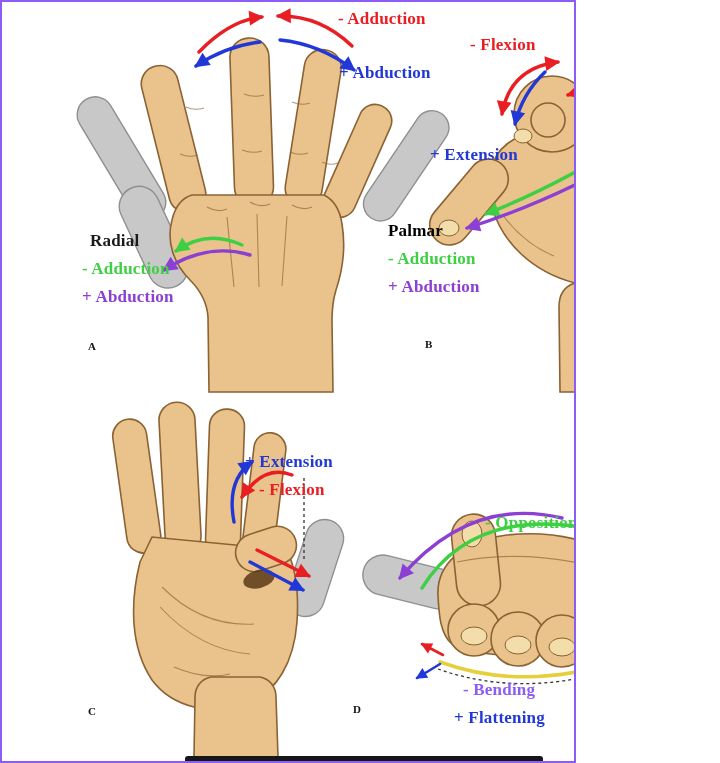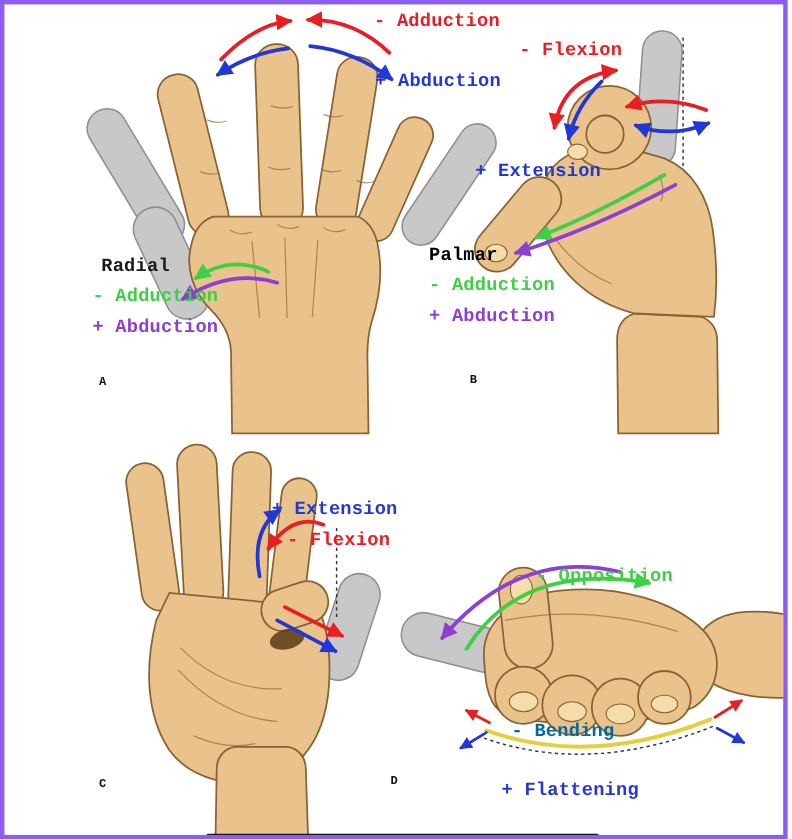--- a/index.html
+++ b/index.html
@@ -1,19 +1,19 @@
 <!DOCTYPE html>
 <html style="--red: #e81e22; --blue: #2138d6; --green: #3fcf44; --purple: #8c3fd2; --black: #1a1a1a; --skin: #e9c38b; --skin_outline: #8a6233; --nail: #f3ddab; --gray: #c8c8c8; --gray_outline: #8f8f8f; --yellow: #e6cf3c; --bar: #161616;"><head>
 <meta charset="utf-8">
 <style>
   html,body{margin:0;padding:0;background:#fff;}
   .stage{
-    position:relative;width:716px;height:763px;background:#ffffff;
-    border:4px solid #8b5cf6;box-sizing:border-box;overflow:hidden;
-    font-family:Liberation Mono, monospace;
+    position:relative;width:576px;height:763px;background:#ffffff;
+    border:2px solid #8b5cf6;box-sizing:border-box;overflow:hidden;
+    font-family:Liberation Serif, serif;
   }
   .art{position:absolute;left:0;top:0;}
   .lbl{
     position:absolute;font-size:17px;font-weight:600;letter-spacing:.2px;
     white-space:nowrap;line-height:20px;
   }
   .panel-letter{
     position:absolute;font-size:11px;font-weight:700;color:#111;
   }
   .bottom-bar{
@@ -167,18 +167,18 @@
   <div class="lbl" style="left: 386px; top: 219px; color: #000000;">Palmar</div>
   <div class="lbl" style="left: 386px; top: 247px; color: rgb(63, 207, 68);">- Adduction</div>
   <div class="lbl" style="left: 386px; top: 275px; color: rgb(140, 63, 210);">+ Abduction</div>
   <div class="panel-letter" style="left:423px;top:336px;">B</div>
 
   <div class="lbl" style="left: 243px; top: 450px; color: rgb(33, 56, 214);">+ Extension</div>
   <div class="lbl" style="left: 257px; top: 478px; color: rgb(232, 30, 34);">- Flexion</div>
   <div class="panel-letter" style="left:86px;top:703px;">C</div>
 
   <div class="lbl" style="left: 483px; top: 511px; color: rgb(63, 207, 68); text-align: right;">- Opposition</div>
-  <div class="lbl" style="left: 461px; top: 652px; color: #0369a1;">- Bending</div>
+  <div class="lbl" style="left: 461px; top: 678px; color: #8b5cf6;">- Bending</div>
   <div class="lbl" style="left: 452px; top: 706px; color: rgb(33, 56, 214);">+ Flattening</div>
   <div class="panel-letter" style="left:351px;top:701px;">D</div>
 
   <div class="bottom-bar"></div>
 </div>
 
 </body></html>

